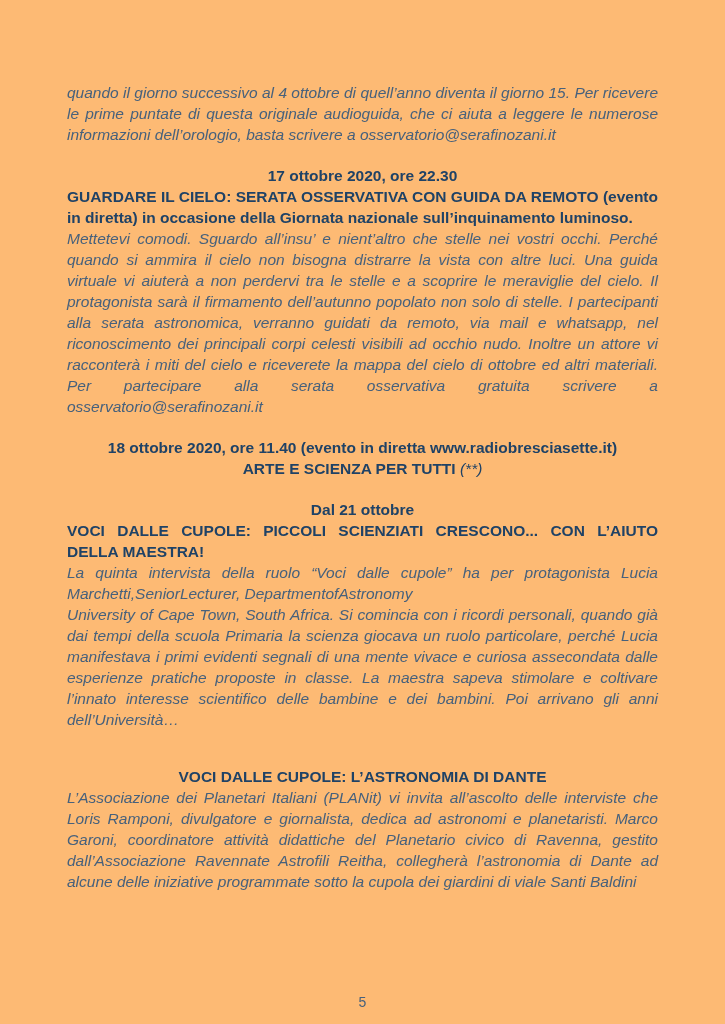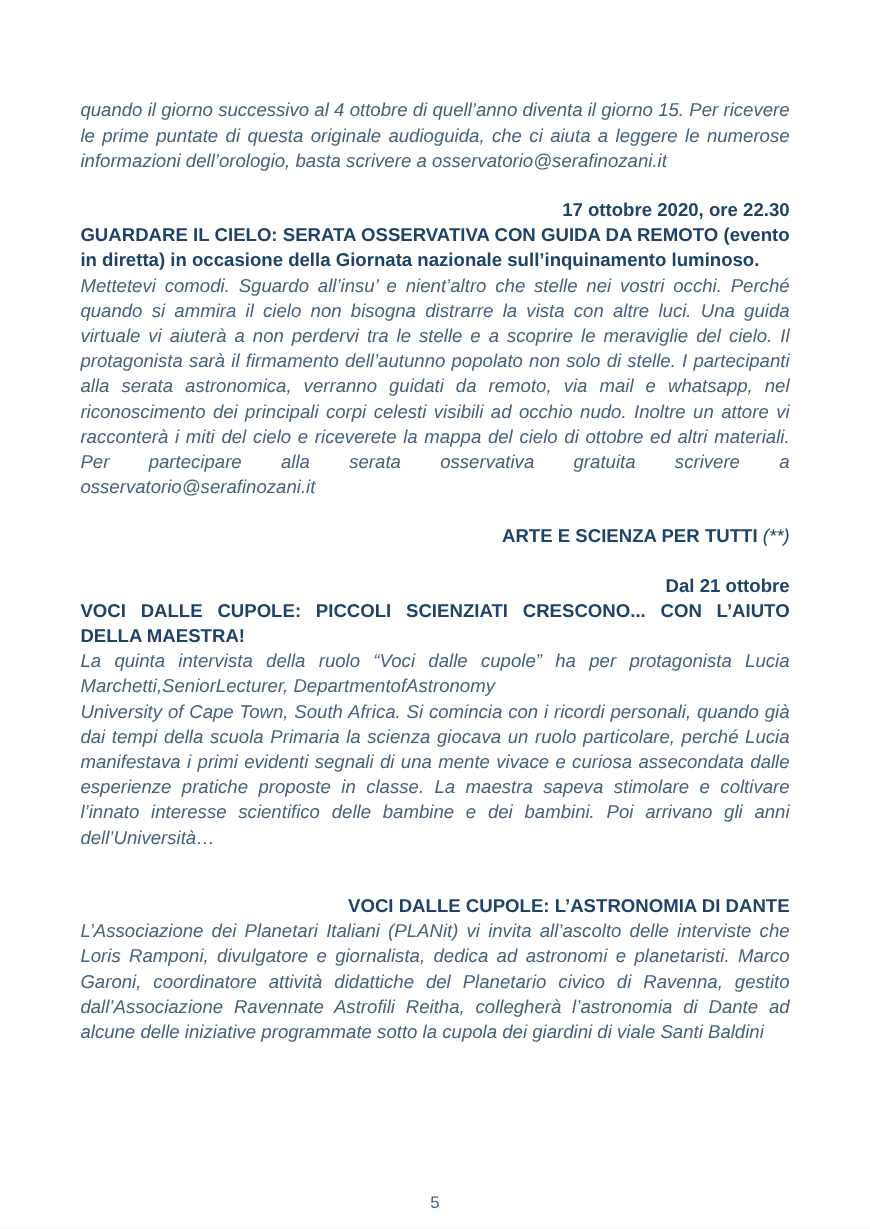--- a/index.html
+++ b/index.html
@@ -1,19 +1,19 @@
 <!DOCTYPE html>
 <html><head>
 <meta charset="utf-8">
 <style>
   * { box-sizing: border-box; }
   html, body { margin: 0; padding: 0; background: #e8e8e8; }
   .page {
     width: 725px; height: 1024px;
-    background: #ffffff;
+    background: #fdba74;
     position: relative; overflow: hidden;
     margin: 0 auto;
     font-family: "Liberation Sans", sans-serif;
     text-decoration: underline;
   }
   .content {
     position: absolute; left: 67px; top: 82px; width: 591px;
   }
   .para {
     font-style: italic;
@@ -23,21 +23,21 @@
     margin: 0;
   }
   .para.justify-last { text-align-last: justify; }
   .head {
     font-weight: 700;
     font-size: 15.5px; line-height: 21px;
     color: #1F4266;
     margin: 0;
     text-align: justify;
   }
-  .head.oneline { white-space: nowrap; text-align: right; }
+  .head.oneline { white-space: nowrap; text-align: center; }
   .head .note { font-weight: 400; font-style: italic; }
   .spread {
     display: flex; justify-content: flex-start;
     font-style: italic; font-size: 15.5px; line-height: 21px;
     color: #47617C;
   }
   .gap    { height: 20px; }
   .gap-lg { height: 36px; }
   .pagenum {
     position: absolute; bottom: 14px; left: 0; width: 100%;
@@ -58,20 +58,21 @@
 
     <div>
       <p class="head oneline">17 ottobre 2020, ore 22.30</p>
       <p class="head">GUARDARE IL CIELO: SERATA OSSERVATIVA CON GUIDA DA REMOTO (evento in diretta) in occasione della Giornata nazionale sull’inquinamento luminoso.</p>
       <p class="para">Mettetevi comodi. Sguardo all’insu’ e nient’altro che stelle nei vostri occhi. Perché quando si ammira il cielo non bisogna distrarre la vista con altre luci. Una guida virtuale vi aiuterà a non perdervi tra le stelle e a scoprire le meraviglie del cielo. Il protagonista sarà il firmamento dell’autunno popolato non solo di stelle. I partecipanti alla serata astronomica, verranno guidati da remoto, via mail e whatsapp, nel riconoscimento dei principali corpi celesti visibili ad occhio nudo. Inoltre un attore vi racconterà i miti del cielo e riceverete la mappa del cielo di ottobre ed altri materiali.  Per partecipare alla serata osservativa gratuita scrivere a osservatorio@serafinozani.it</p>
     </div>
 
     <div class="gap"></div>
 
     <div>
+      <p class="head oneline">18 ottobre 2020, ore 11.40 (evento in diretta www.radiobresciasette.it)</p>
       <p class="head oneline"><span>ARTE E SCIENZA PER TUTTI </span><span class="note">(**)</span></p>
     </div>
 
     <div class="gap"></div>
 
     <div>
       <p class="head oneline">Dal 21 ottobre</p>
       <p class="head">VOCI DALLE CUPOLE: PICCOLI SCIENZIATI CRESCONO... CON L’AIUTO DELLA MAESTRA!</p>
       <p class="para justify-last">La quinta intervista della ruolo “Voci dalle cupole” ha per protagonista Lucia</p>
       <div class="spread">

